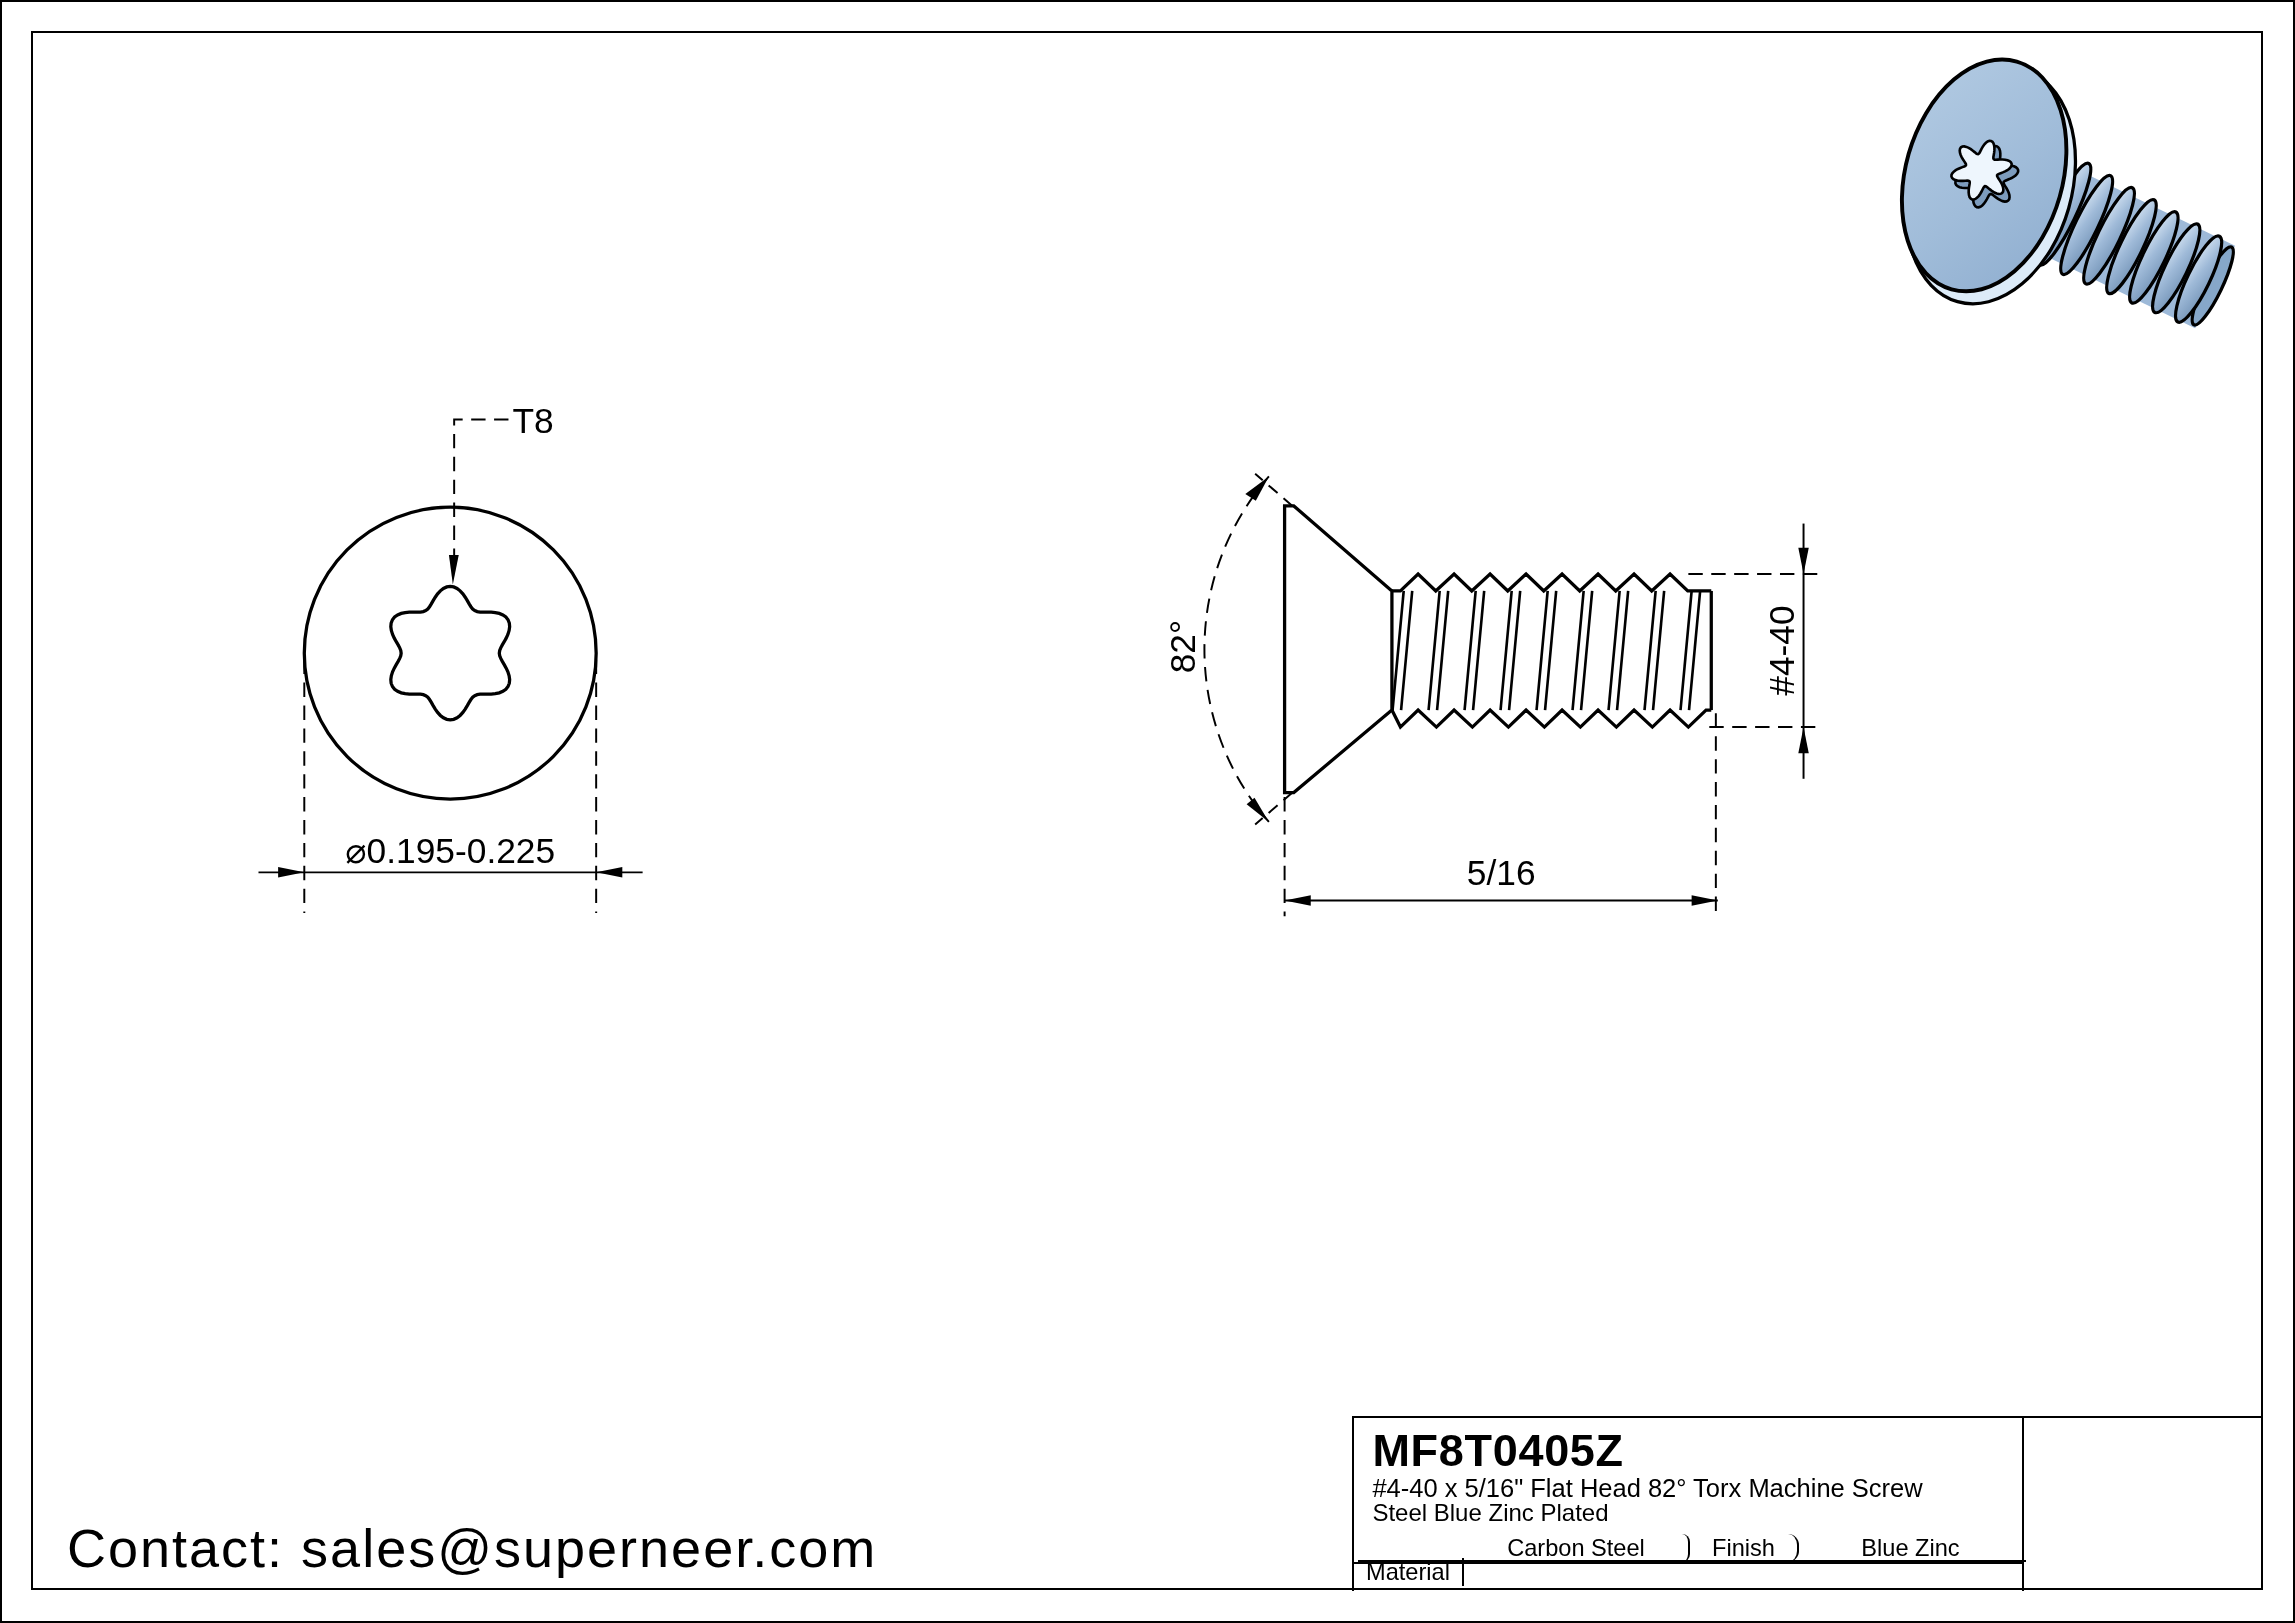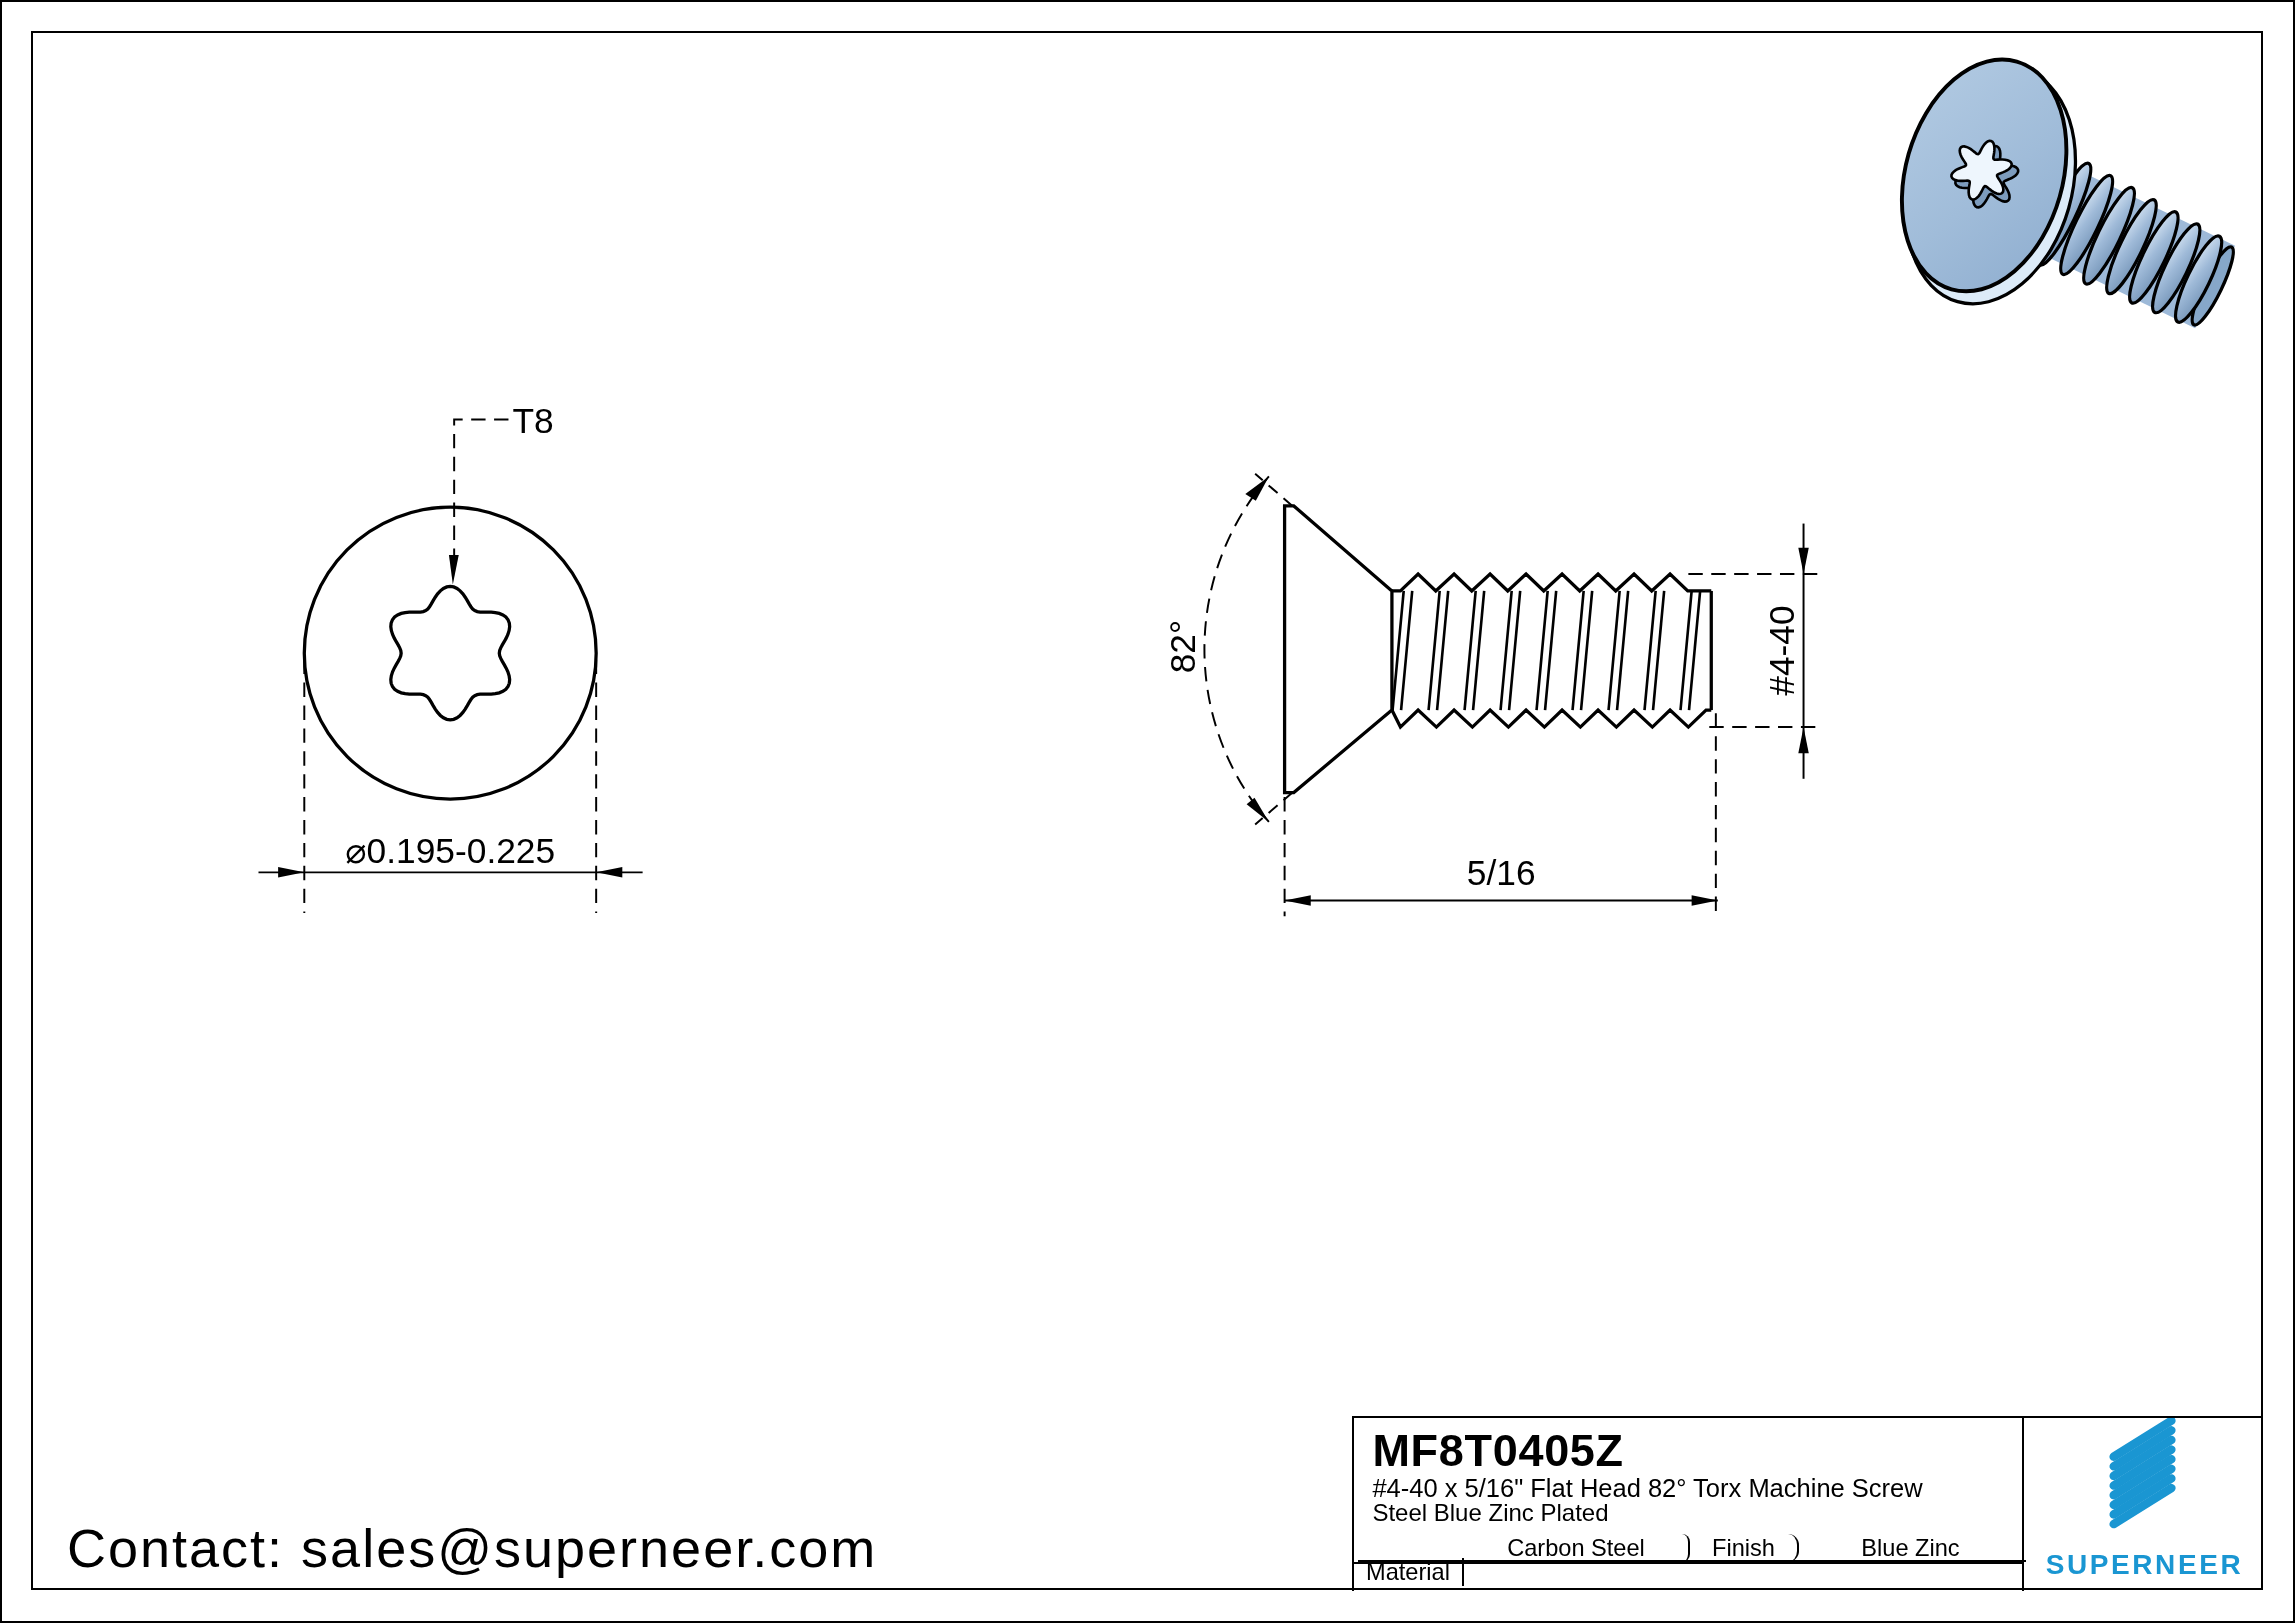--- a/index.html
+++ b/index.html
@@ -172,31 +172,18 @@
         <div class="tb-desc-1">#4-40 x 5/16" Flat Head 82° Torx Machine Screw</div>
         <div class="tb-desc-2">Steel Blue Zinc Plated</div>
       </div>
       <div class="tb-row tb-row1">
         <div class="tb-cell c1">Material</div>
         <div class="tb-cell c2">Carbon Steel</div>
         <div class="tb-cell c3">Finish</div>
         <div class="tb-cell c4">Blue Zinc</div>
       </div>
     </div>
-    <div class="tb-logo-col">
-      <svg id="logo-svg" width="241" height="175" viewBox="0 0 368 267">
-          <line x1="137" y1="59" x2="225" y2="4" stroke="#1a96d2" stroke-width="13" stroke-linecap="round"></line>
-          <line x1="137" y1="73.7" x2="225" y2="18.700000000000003" stroke="#1a96d2" stroke-width="13" stroke-linecap="round"></line>
-          <line x1="137" y1="88.4" x2="225" y2="33.400000000000006" stroke="#1a96d2" stroke-width="13" stroke-linecap="round"></line>
-          <line x1="137" y1="103.1" x2="225" y2="48.099999999999994" stroke="#1a96d2" stroke-width="13" stroke-linecap="round"></line>
-          <line x1="137" y1="117.8" x2="225" y2="62.8" stroke="#1a96d2" stroke-width="13" stroke-linecap="round"></line>
-          <line x1="137" y1="132.5" x2="225" y2="77.5" stroke="#1a96d2" stroke-width="13" stroke-linecap="round"></line>
-          <line x1="137" y1="147.2" x2="225" y2="92.19999999999999" stroke="#1a96d2" stroke-width="13" stroke-linecap="round"></line>
-          <line x1="137" y1="161.89999999999998" x2="225" y2="106.89999999999998" stroke="#1a96d2" stroke-width="13" stroke-linecap="round"></line>
-        </svg>
-      <div class="tb-brand">SUPERNEER</div>
-    </div>
   </div>
 
   <div class="inner-frame"></div>
   <div class="outer-border"></div>
 </div>
 
 
 </body></html>

